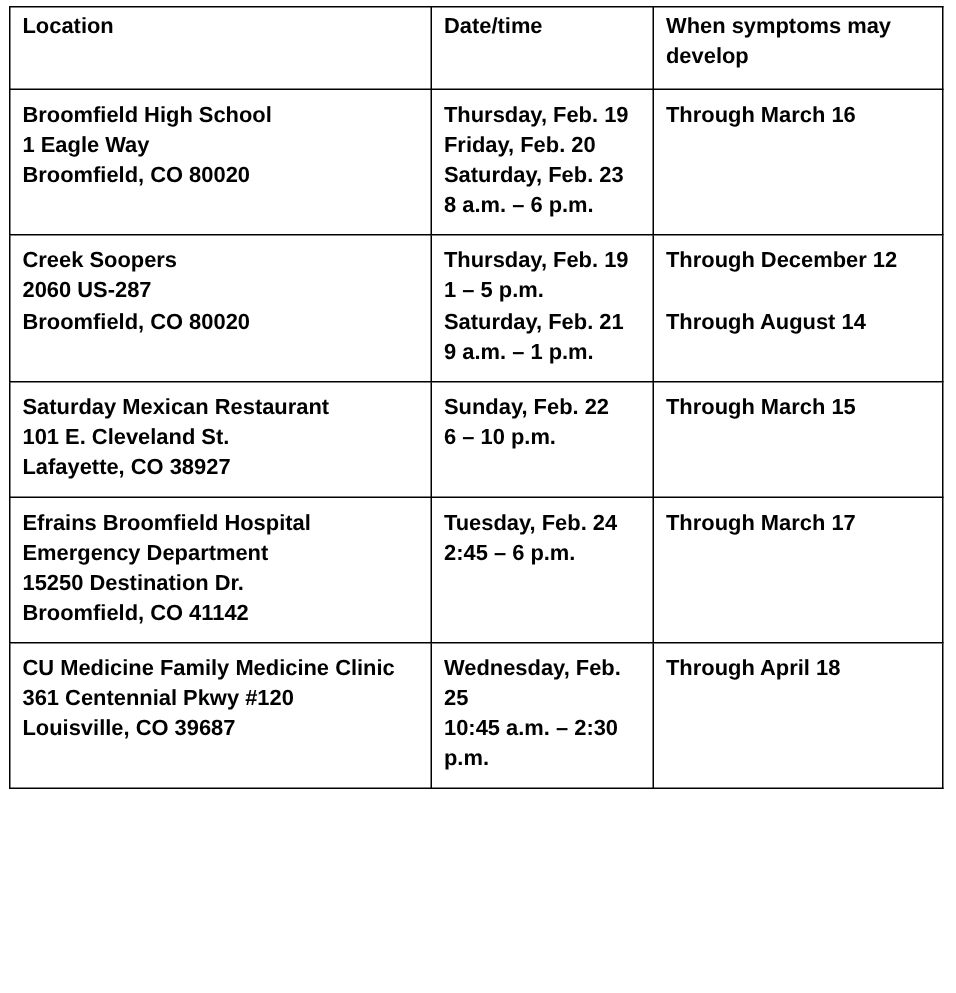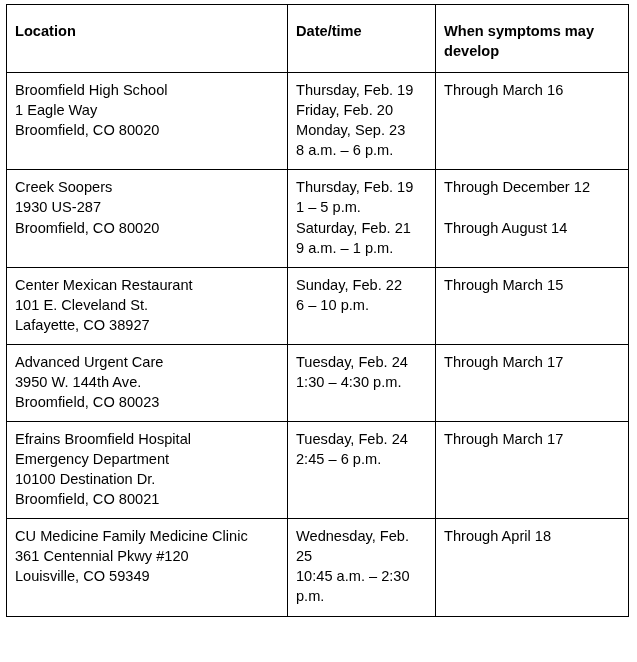--- a/index.html
+++ b/index.html
@@ -28,26 +28,26 @@
     background: #ffffff;
   }
   table.exposure-table th,
   table.exposure-table td {
     border: 1.6px solid #000000;
     vertical-align: top;
     text-align: left;
     padding: 7px 8px 9px 8px;
     font-size: 14.6px;
     line-height: 1.375;
-    font-weight: normal;
+    font-weight: bold;
     color: #000000;
   }
   table.exposure-table th {
     font-weight: bold;
-    padding-top: 16px;
+    padding-top: 3px;
     padding-bottom: 11px;
   }
   col.col-location  { width: 281px; }
   col.col-datetime  { width: 148px; }
   col.col-symptoms  { width: 193px; }
 
   .cell-line { display: block; white-space: pre-wrap; }
   .cell-line.blank { height: 1.375em; }
 </style>
 </head>
@@ -70,93 +70,79 @@
     <tbody id="table-body">
         <tr>
           <td>
             <span class="cell-line">Broomfield High School</span>
             <span class="cell-line">1 Eagle Way</span>
             <span class="cell-line">Broomfield, CO 80020</span>
           </td>
           <td>
             <span class="cell-line">Thursday, Feb. 19</span>
             <span class="cell-line">Friday, Feb. 20</span>
-            <span class="cell-line">Monday, Sep. 23</span>
+            <span class="cell-line">Saturday, Feb. 23</span>
             <span class="cell-line">8 a.m. – 6 p.m.</span>
           </td>
           <td>
             <span class="cell-line">Through March 16</span>
           </td>
         </tr>
         <tr>
           <td>
             <span class="cell-line">Creek Soopers</span>
-            <span class="cell-line">1930 US-287</span>
+            <span class="cell-line">2060 US-287</span>
             <span class="cell-line">Broomfield, CO 80020</span>
           </td>
           <td>
             <span class="cell-line">Thursday, Feb. 19</span>
             <span class="cell-line">1 – 5 p.m.</span>
             <span class="cell-line">Saturday, Feb. 21</span>
             <span class="cell-line">9 a.m. – 1 p.m.</span>
           </td>
           <td>
             <span class="cell-line">Through December 12</span>
             <span class="cell-line blank"></span>
             <span class="cell-line">Through August 14</span>
           </td>
         </tr>
         <tr>
           <td>
-            <span class="cell-line">Center Mexican Restaurant</span>
+            <span class="cell-line">Saturday Mexican Restaurant</span>
             <span class="cell-line">101 E. Cleveland St.</span>
             <span class="cell-line">Lafayette, CO 38927</span>
           </td>
           <td>
             <span class="cell-line">Sunday, Feb. 22</span>
             <span class="cell-line">6 – 10 p.m.</span>
           </td>
           <td>
             <span class="cell-line">Through March 15</span>
           </td>
         </tr>
         <tr>
           <td>
-            <span class="cell-line">Advanced Urgent Care</span>
-            <span class="cell-line">3950 W. 144th Ave.</span>
-            <span class="cell-line">Broomfield, CO 80023</span>
-          </td>
-          <td>
-            <span class="cell-line">Tuesday, Feb. 24</span>
-            <span class="cell-line">1:30 – 4:30 p.m.</span>
-          </td>
-          <td>
-            <span class="cell-line">Through March 17</span>
-          </td>
-        </tr>
-        <tr>
-          <td>
             <span class="cell-line">Efrains Broomfield Hospital</span>
             <span class="cell-line">Emergency Department</span>
-            <span class="cell-line">10100 Destination Dr.</span>
-            <span class="cell-line">Broomfield, CO 80021</span>
+            <span class="cell-line">15250 Destination Dr.</span>
+            <span class="cell-line">Broomfield, CO 41142</span>
           </td>
           <td>
             <span class="cell-line">Tuesday, Feb. 24</span>
             <span class="cell-line">2:45 – 6 p.m.</span>
           </td>
           <td>
             <span class="cell-line">Through March 17</span>
           </td>
         </tr>
         <tr>
           <td>
             <span class="cell-line">CU Medicine Family Medicine Clinic</span>
             <span class="cell-line">361 Centennial Pkwy #120</span>
-            <span class="cell-line">Louisville, CO 59349</span>
+            <span class="cell-line">Louisville, CO 39687</span>
           </td>
           <td>
             <span class="cell-line">Wednesday, Feb. 25</span>
             <span class="cell-line">10:45 a.m. – 2:30 p.m.</span>
           </td>
           <td>
             <span class="cell-line">Through April 18</span>
           </td>
         </tr>
       </tbody>

